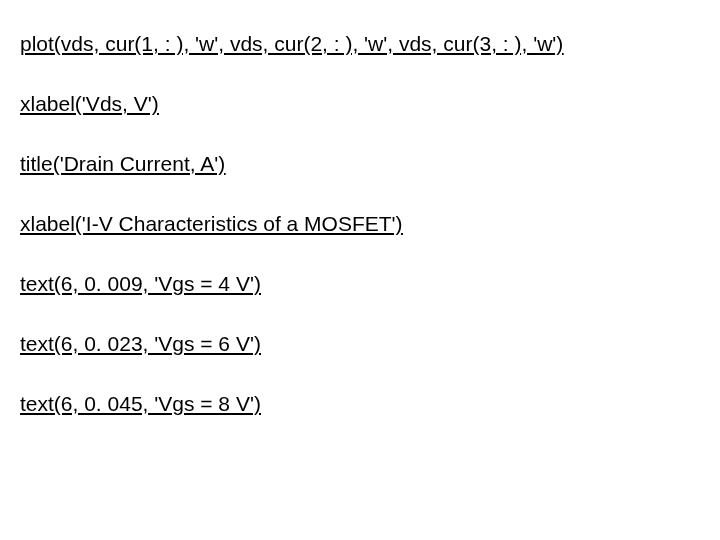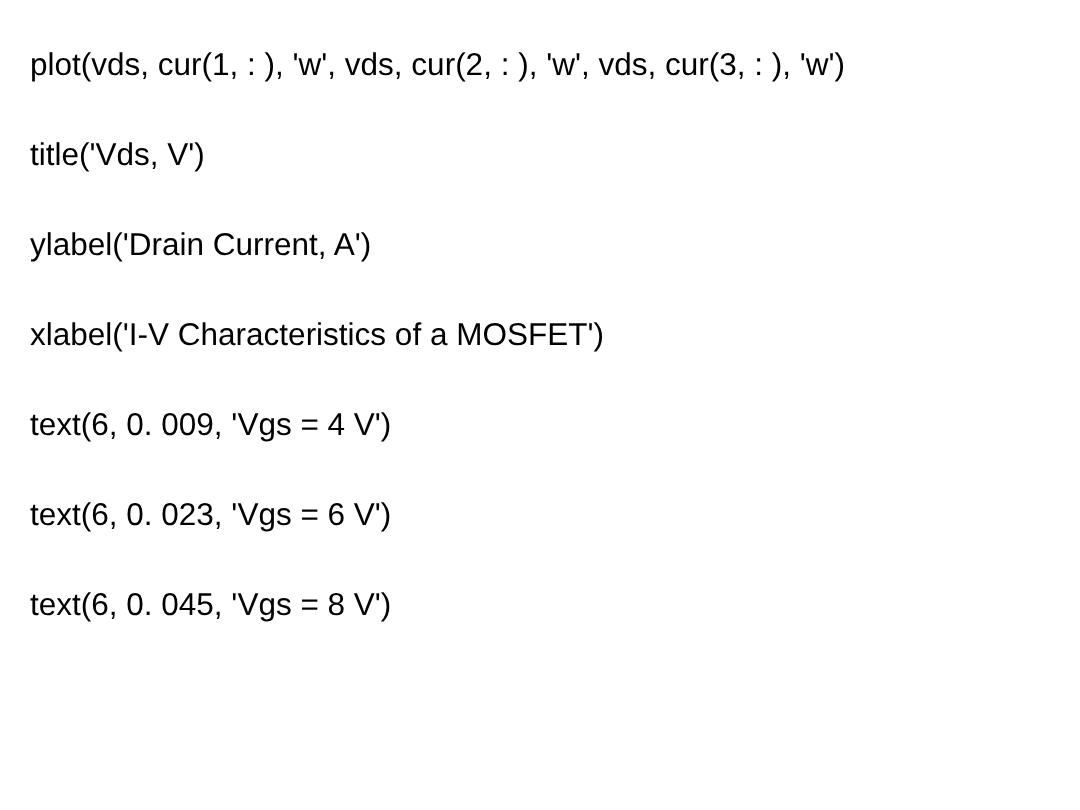--- a/index.html
+++ b/index.html
@@ -1,18 +1,19 @@
 <!DOCTYPE html>
 <html><head>
   <meta charset="utf-8">
   <style>
     * {
       margin: 0;
       padding: 0;
       box-sizing: border-box;
+      text-decoration: underline;
     }
     body {
       width: 720px;
       height: 540px;
       background: #ffffff;
       font-family: Verdana, Geneva, sans-serif;
       font-size: 21px;
       color: #000000;
       padding: 32px 20px;
     }
@@ -21,18 +22,18 @@
       white-space: nowrap;
     }
     .code-line:last-child {
       margin-bottom: 0;
     }
   </style>
 </head>
 <body>
 
 <div class="code-line">plot(vds, cur(1, : ), 'w', vds, cur(2, : ), 'w', vds, cur(3, : ), 'w')</div>
-<div class="code-line">title('Vds, V')</div>
-<div class="code-line">ylabel('Drain Current, A')</div>
+<div class="code-line">xlabel('Vds, V')</div>
+<div class="code-line">title('Drain Current, A')</div>
 <div class="code-line">xlabel('I-V Characteristics of a MOSFET')</div>
 <div class="code-line">text(6, 0. 009, 'Vgs = 4 V')</div>
 <div class="code-line">text(6, 0. 023, 'Vgs = 6 V')</div>
 <div class="code-line">text(6, 0. 045, 'Vgs = 8 V')</div>
 
 </body></html>

